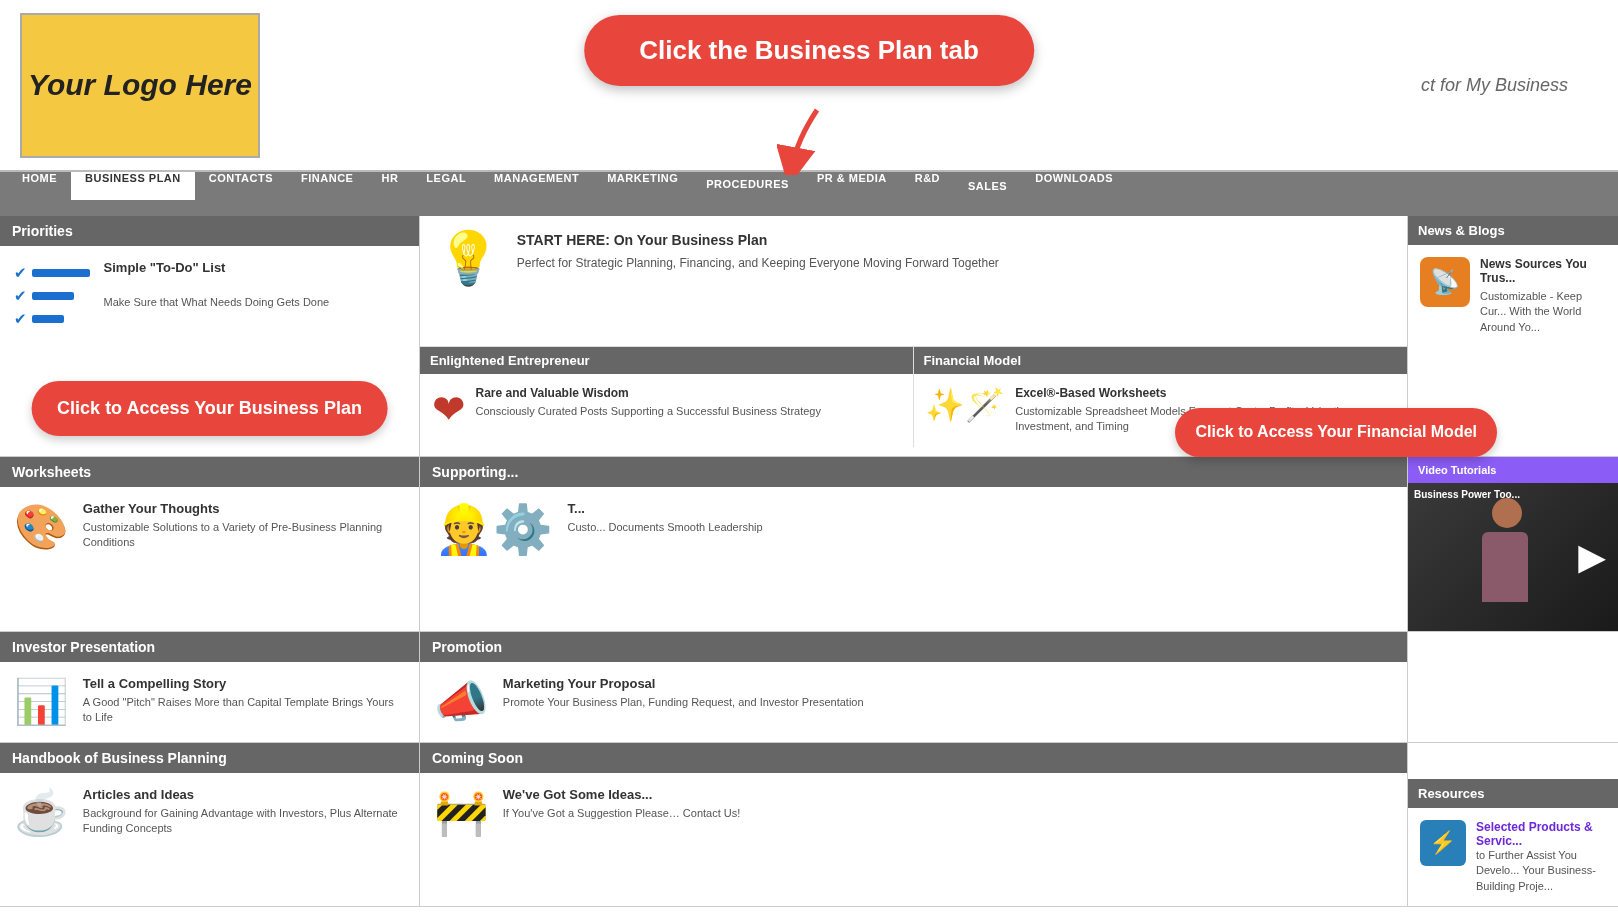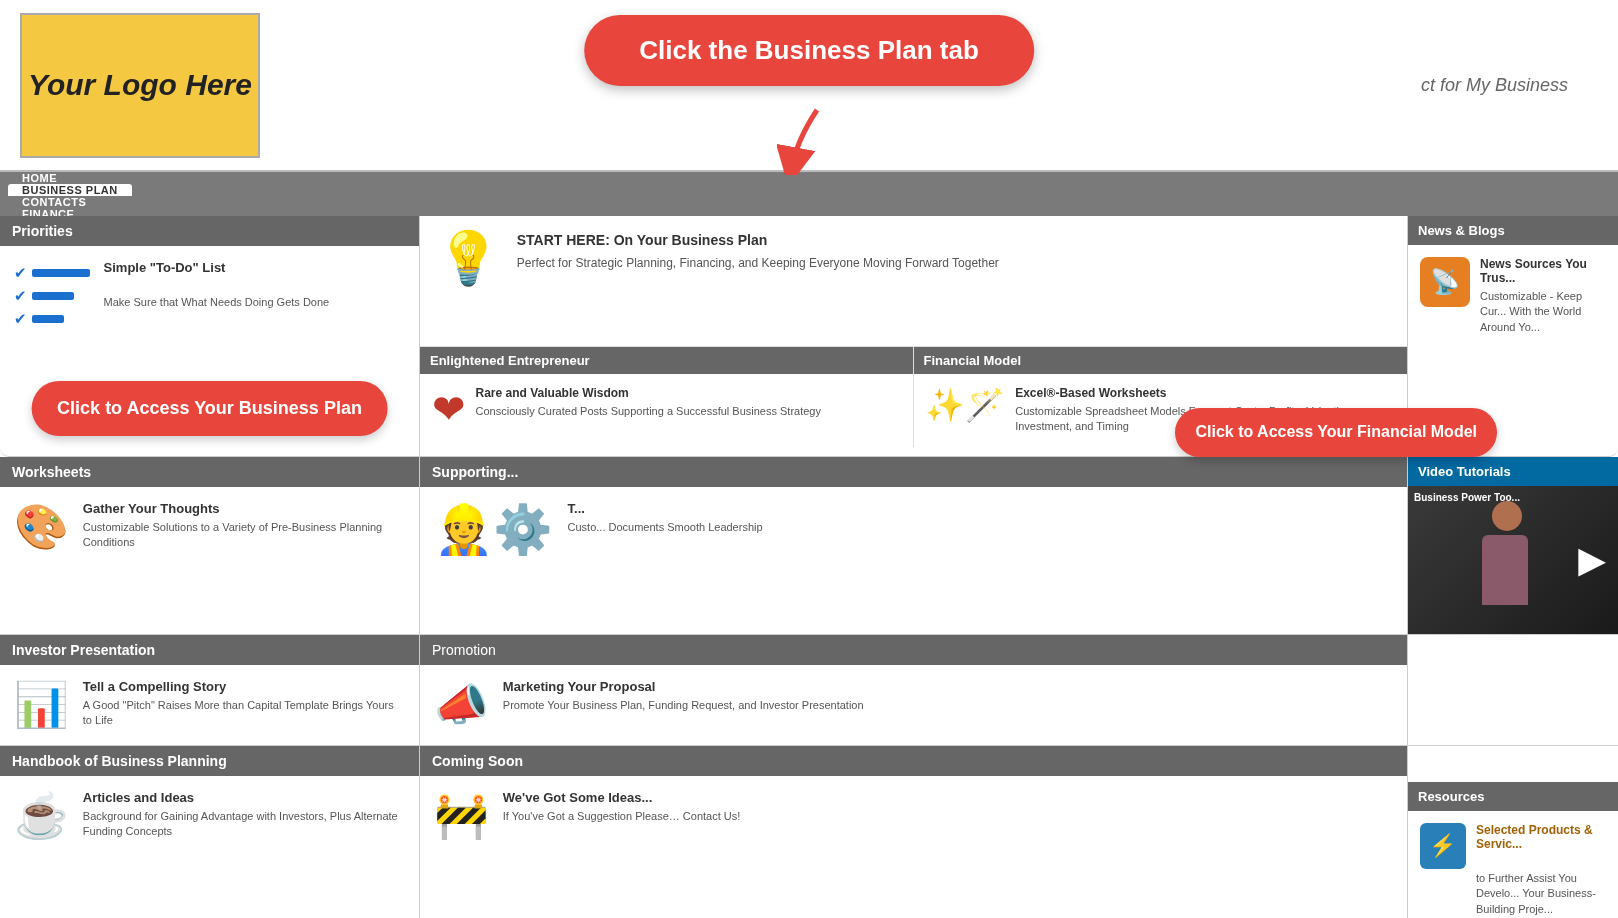--- a/index.html
+++ b/index.html
@@ -29,37 +29,37 @@
       <defs>
         <marker id="arrowhead" markerWidth="8" markerHeight="8" refX="4" refY="4" orient="auto">
           <path d="M0,0 L8,4 L0,8 Z" fill="#e8453c"></path>
         </marker>
       </defs>
       <path d="M40,5 Q20,35 15,62" stroke="#e8453c" stroke-width="5" fill="none" marker-end="url(#arrowhead)"></path>
     </svg>
   </div>
 </div>
 
-<div style="background:#7a7a7a;display:flex;align-items:flex-start;height:44px;padding:0 8px;flex-direction:column;">
+<div style="background:#7a7a7a;display:flex;align-items:flex-end;height:44px;padding:16px 8px;">
   <div style="color:#fff;font-size:11px;font-weight:700;padding:0 14px;height:44px;display:flex;align-items:center;cursor:pointer;text-transform:uppercase;letter-spacing:0.5px;">HOME</div>
   <div style="color:#333;font-size:11px;font-weight:700;padding:0 14px;height:44px;display:flex;align-items:center;cursor:pointer;text-transform:uppercase;letter-spacing:0.5px;background:#fff;border-radius:3px 3px 0 0;">BUSINESS PLAN</div>
   <div style="color:#fff;font-size:11px;font-weight:700;padding:0 14px;height:44px;display:flex;align-items:center;cursor:pointer;text-transform:uppercase;letter-spacing:0.5px;">CONTACTS</div>
   <div style="color:#fff;font-size:11px;font-weight:700;padding:0 14px;height:44px;display:flex;align-items:center;cursor:pointer;text-transform:uppercase;letter-spacing:0.5px;">FINANCE</div>
   <div style="color:#fff;font-size:11px;font-weight:700;padding:0 14px;height:44px;display:flex;align-items:center;cursor:pointer;text-transform:uppercase;letter-spacing:0.5px;">HR</div>
   <div style="color:#fff;font-size:11px;font-weight:700;padding:0 14px;height:44px;display:flex;align-items:center;cursor:pointer;text-transform:uppercase;letter-spacing:0.5px;">LEGAL</div>
   <div style="color:#fff;font-size:11px;font-weight:700;padding:0 14px;height:44px;display:flex;align-items:center;cursor:pointer;text-transform:uppercase;letter-spacing:0.5px;">MANAGEMENT</div>
   <div style="color:#fff;font-size:11px;font-weight:700;padding:0 14px;height:44px;display:flex;align-items:center;cursor:pointer;text-transform:uppercase;letter-spacing:0.5px;">MARKETING</div>
   <div style="color:#fff;font-size:11px;font-weight:700;padding:0 14px;height:32px;display:flex;align-items:center;cursor:pointer;text-transform:uppercase;letter-spacing:0.5px;">PROCEDURES</div>
   <div style="color:#fff;font-size:11px;font-weight:700;padding:0 14px;height:45px;display:flex;align-items:center;cursor:pointer;text-transform:uppercase;letter-spacing:0.5px;">PR &amp; MEDIA</div>
   <div style="color:#fff;font-size:11px;font-weight:700;padding:0 14px;height:44px;display:flex;align-items:center;cursor:pointer;text-transform:uppercase;letter-spacing:0.5px;">R&amp;D</div>
   <div style="color:#fff;font-size:11px;font-weight:700;padding:0 14px;height:28px;display:flex;align-items:center;cursor:pointer;text-transform:uppercase;letter-spacing:0.5px;">SALES</div>
   <div style="color:#fff;font-size:11px;font-weight:700;padding:0 14px;height:44px;display:flex;align-items:center;cursor:pointer;text-transform:uppercase;letter-spacing:0.5px;">DOWNLOADS</div>
 </div>
 
-<div style="display:grid;grid-template-columns:420px 1fr 210px;border-bottom:1px solid #ccc;position:relative;border-radius:9px;">
+<div style="display:grid;grid-template-columns:420px 1fr 210px;border-bottom:1px solid #ccc;position:relative;">
 
   <div style="border-right:1px solid #ccc;position:relative;min-height:240px;">
     <div style="background:#666;color:#fff;font-size:14px;font-weight:700;padding:7px 12px;">Priorities</div>
     <div style="display:flex;align-items:flex-start;padding:14px;gap:14px;">
       <div style="flex-shrink:0;">
         <div style="display:flex;flex-direction:column;gap:5px;padding-top:4px;">
           <div style="display:flex;align-items:center;gap:5px;">
             <span style="color:#1a6fcf;font-size:15px;">✔</span>
             <div style="width:58px;height:8px;background:#1a6fcf;border-radius:2px;"></div>
           </div>
@@ -157,21 +157,21 @@
       <div style="font-size:48px;color:#c8861e;flex-shrink:0;">👷⚙️</div>
       <div>
         <div style="font-size:13px;font-weight:700;color:#333;margin-bottom:4px;">T...</div>
         <div style="font-size:11px;color:#555;line-height:1.4;">Custo...
 Documents Smooth Leadership</div>
       </div>
     </div>
   </div>
 
   <div>
-    <div style="background:#0369a1;color:#fff;font-size:13px;font-weight:700;padding:7px 10px;">Video Tutorials</div>
+    <div style="background:#8b5cf6;color:#fff;font-size:11px;font-weight:700;padding:7px 10px;">Video Tutorials</div>
     <div style="background:#2a2a2a;width:100%;height:148px;position:relative;display:flex;align-items:center;justify-content:center;overflow:hidden;cursor:pointer;">
 
       <div style="position:absolute;width:100%;height:100%;background:linear-gradient(135deg,#3a3a3a 0%,#1a1a1a 100%);"></div>
 
       <div style="position:absolute;left:35%;top:10%;width:50px;height:120px;">
         <div style="width:30px;height:30px;background:#b07050;border-radius:50%;margin:0 auto;"></div>
         <div style="width:46px;height:70px;background:#8a5a6a;border-radius:6px 6px 0 0;margin-top:4px;"></div>
       </div>
       <div style="position:absolute;right:12px;top:50%;transform:translateY(-50%);color:#fff;font-size:36px;z-index:2;">▶</div>
       <div style="position:absolute;top:6px;left:6px;color:#fff;font-size:10px;font-weight:600;z-index:2;">Business Power Too...</div>
@@ -187,21 +187,21 @@
       <div style="font-size:44px;flex-shrink:0;">📊</div>
       <div>
         <div style="font-size:13px;font-weight:700;color:#333;margin-bottom:4px;">Tell a Compelling Story</div>
         <div style="font-size:11px;color:#555;line-height:1.4;">A Good "Pitch" Raises More than Capital
 Template Brings Yours to Life</div>
       </div>
     </div>
   </div>
 
   <div style="border-right:1px solid #ccc;position:relative;">
-    <div style="background:#666;color:#fff;font-size:14px;font-weight:400;padding:7px 12px;">Promotion</div>
+    <div style="background:#666;color:#fff;font-size:14px;font-weight:700;padding:7px 12px;">Promotion</div>
     <div style="display:flex;align-items:flex-start;padding:14px;gap:14px;">
       <div style="font-size:44px;flex-shrink:0;">📣</div>
       <div>
         <div style="font-size:13px;font-weight:700;color:#333;margin-bottom:4px;">Marketing Your Proposal</div>
         <div style="font-size:11px;color:#555;line-height:1.4;">Promote Your Business Plan, Funding
 Request, and Investor Presentation</div>
       </div>
     </div>
 
   </div>
@@ -235,19 +235,19 @@
 Please… Contact Us!</div>
       </div>
     </div>
   </div>
 
   <div>
     <div style="background:#666;color:#fff;font-size:13px;font-weight:700;padding:7px 10px;margin-top:36px;">Resources</div>
     <div style="padding:12px;display:flex;gap:10px;align-items:flex-start;">
       <div style="width:46px;height:46px;background:#2980b9;border-radius:6px;display:flex;align-items:center;justify-content:center;color:#fff;font-size:22px;flex-shrink:0;">⚡</div>
       <div>
-        <div style="font-size:12px;font-weight:700;color:#a16207;margin-bottom:20px;">Selected Products &amp; Servic...</div>
+        <div style="font-size:12px;font-weight:700;color:#6d28d9;margin-bottom:0;">Selected Products &amp; Servic...</div>
         <div style="font-size:11px;color:#555;line-height:1.4;">to Further Assist You Develo...
 Your Business-Building Proje...</div>
       </div>
     </div>
   </div>
 </div>
 
 </body></html>

